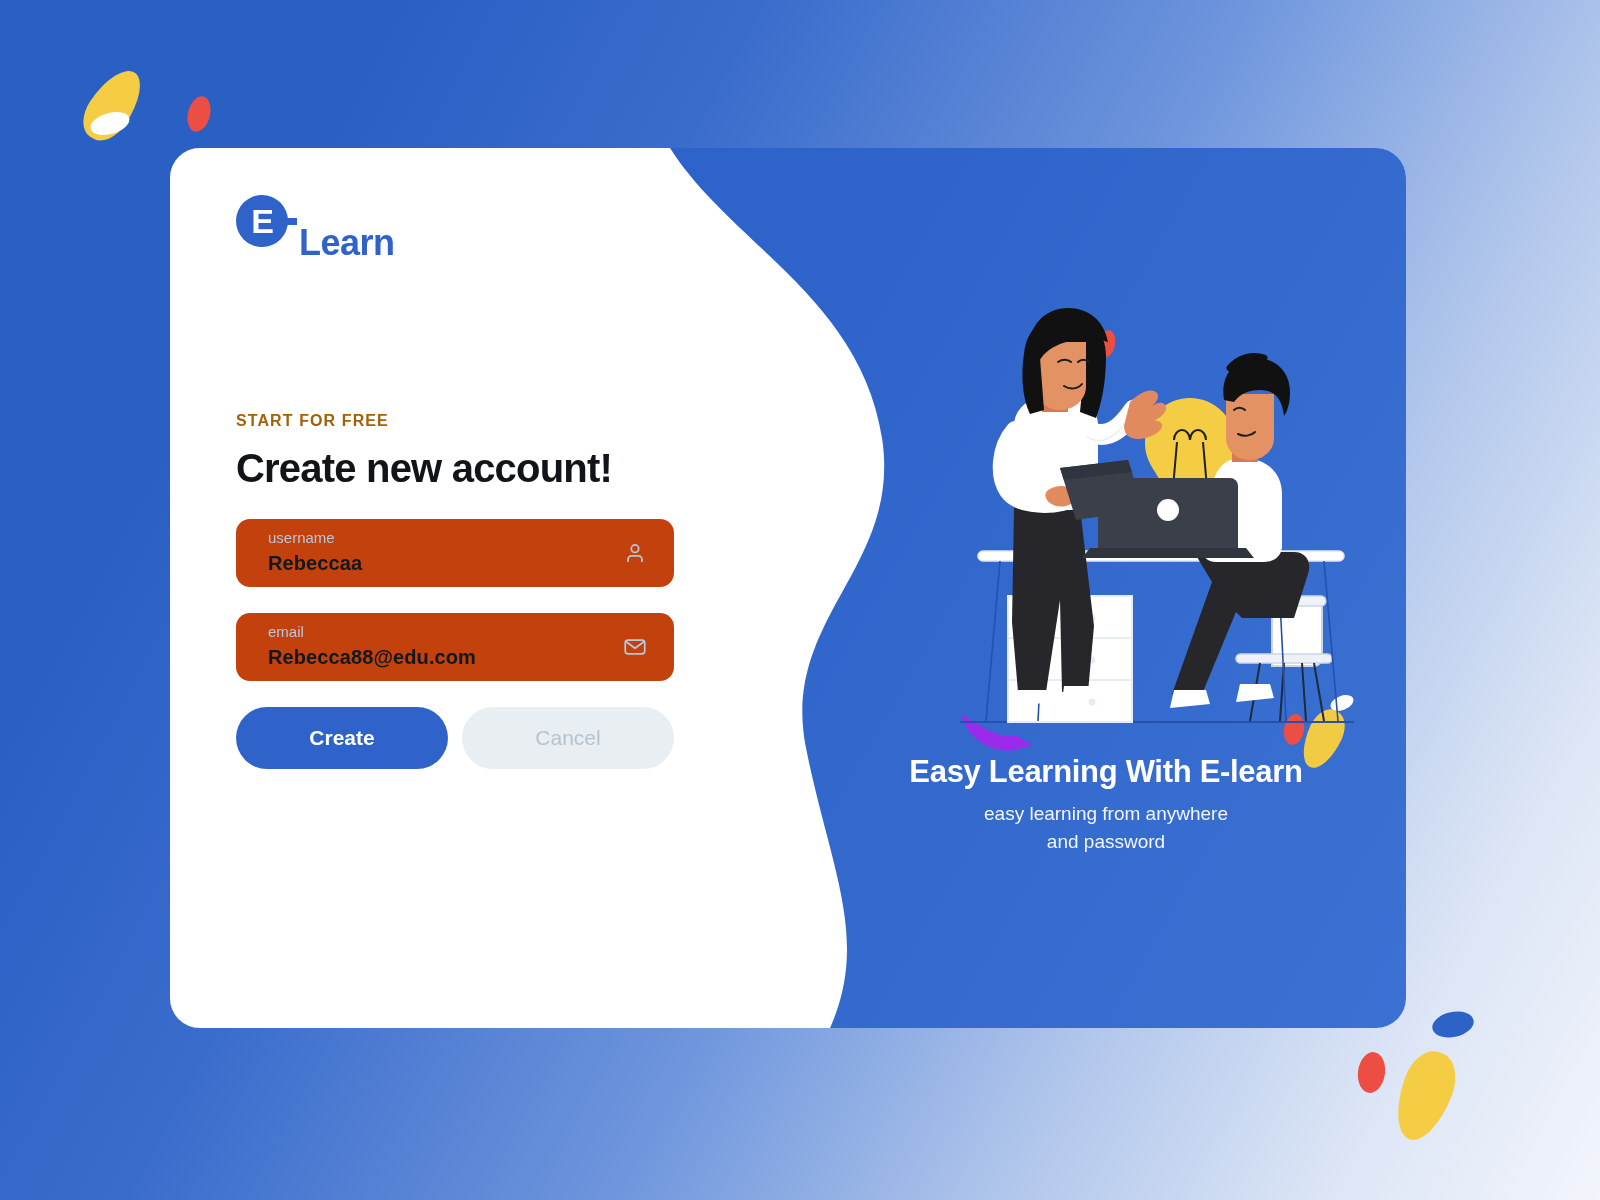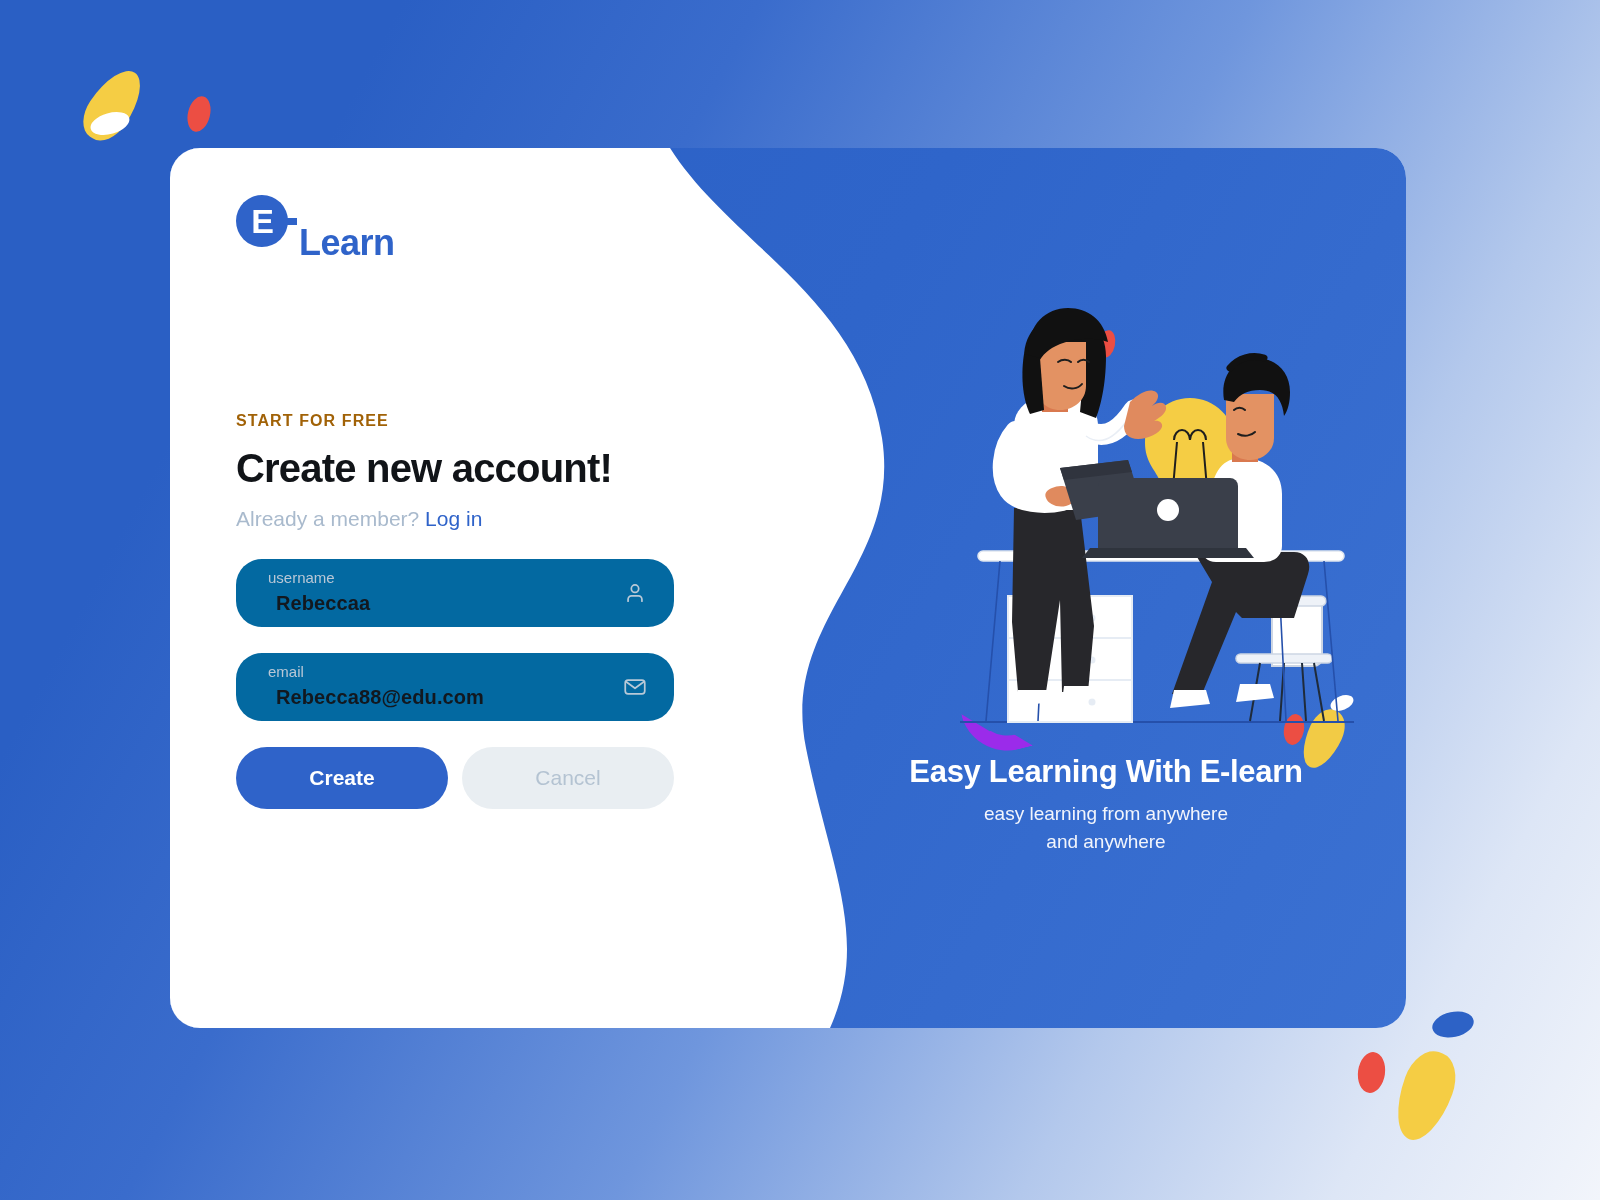--- a/index.html
+++ b/index.html
@@ -116,33 +116,32 @@
   }
   #login-link {
     color: #2f63c9; font-weight: 500; cursor: pointer;
   }
 
   
   #fields { margin-top: 28px; width: 438px; }
   .field {
     position: relative;
     height: 68px;
-    background: #0369a1;
-    border-radius: 26px;
+    background: #c2410c;
+    border-radius: 14px;
     margin-bottom: 26px;
     padding: 11px 58px 0 32px;
   }
   .field-label {
     font-size: 15px; color: #b9c7d6; line-height: 1.1;
   }
   .field-value {
     margin-top: 5px;
     font-size: 20px; font-weight: 700; color: #12181f;
     letter-spacing: 0.1px;
-    margin-left: 8px;
   }
   .dots { display: flex; gap: 8px; margin-top: 11px; }
   .dots i {
     width: 14px; height: 14px; border-radius: 50%;
     background: #111a22; display: block;
   }
   .field-icon {
     position: absolute; right: 26px; top: 50%;
     transform: translateY(-50%);
     width: 26px; height: 26px;
@@ -253,24 +252,20 @@
       <div id="logo-mark">
         <span class="e-glyph">E</span>
         <span class="dash"></span>
       </div>
       <span id="logo-text">Learn</span>
     </div>
 
     <div id="eyebrow">START FOR FREE</div>
     <h1 id="title">Create new account!</h1>
 
-    <div id="member-line">
-      <span>Already a member?</span>
-      <span id="login-link">Log in</span>
-    </div>
 
     <div id="fields">
 
       <div class="field">
         <div class="field-label">username</div>
         <div class="field-value" placeholder="username">Rebeccaa</div>
         <span class="field-icon">
           <svg viewBox="0 0 24 24" fill="none" stroke="currentColor" stroke-width="1.6" stroke-linecap="round" stroke-linejoin="round">
             <circle cx="12" cy="8" r="3.4"></circle>
             <path d="M5.6 19.5v-1.6a3.2 3.2 0 0 1 3.2-3.2h6.4a3.2 3.2 0 0 1 3.2 3.2v1.6"></path>
@@ -401,17 +396,17 @@
           <circle cx="226" cy="212" r="11" fill="#ffffff"></circle>
           <path d="M148 250 h156 l8 10 h-172z" fill="#2f343d"></path>
         </g>
       </svg>
     </div>
 
     <div id="caption">
       <div id="caption-title">Easy Learning With E-learn</div>
       <div id="caption-sub">
         <div>easy learning from anywhere</div>
-        <div>and anywhere</div>
+        <div>and password</div>
       </div>
     </div>
   </div>
 </div>
 
 </body></html>

